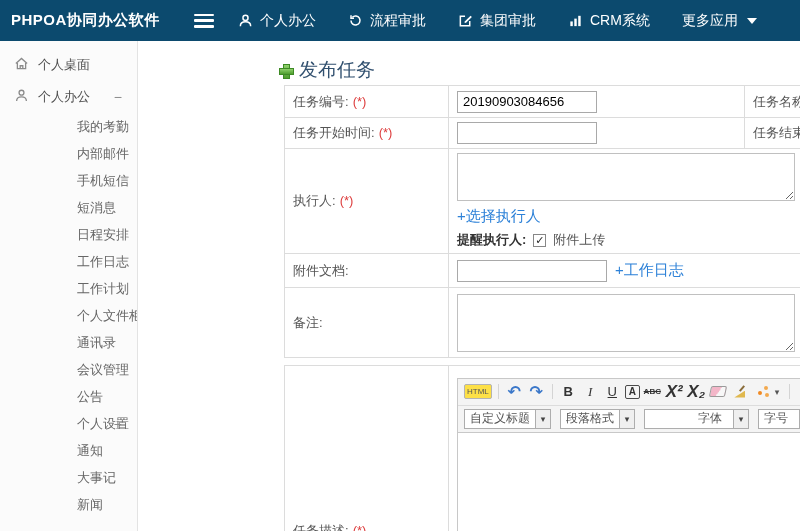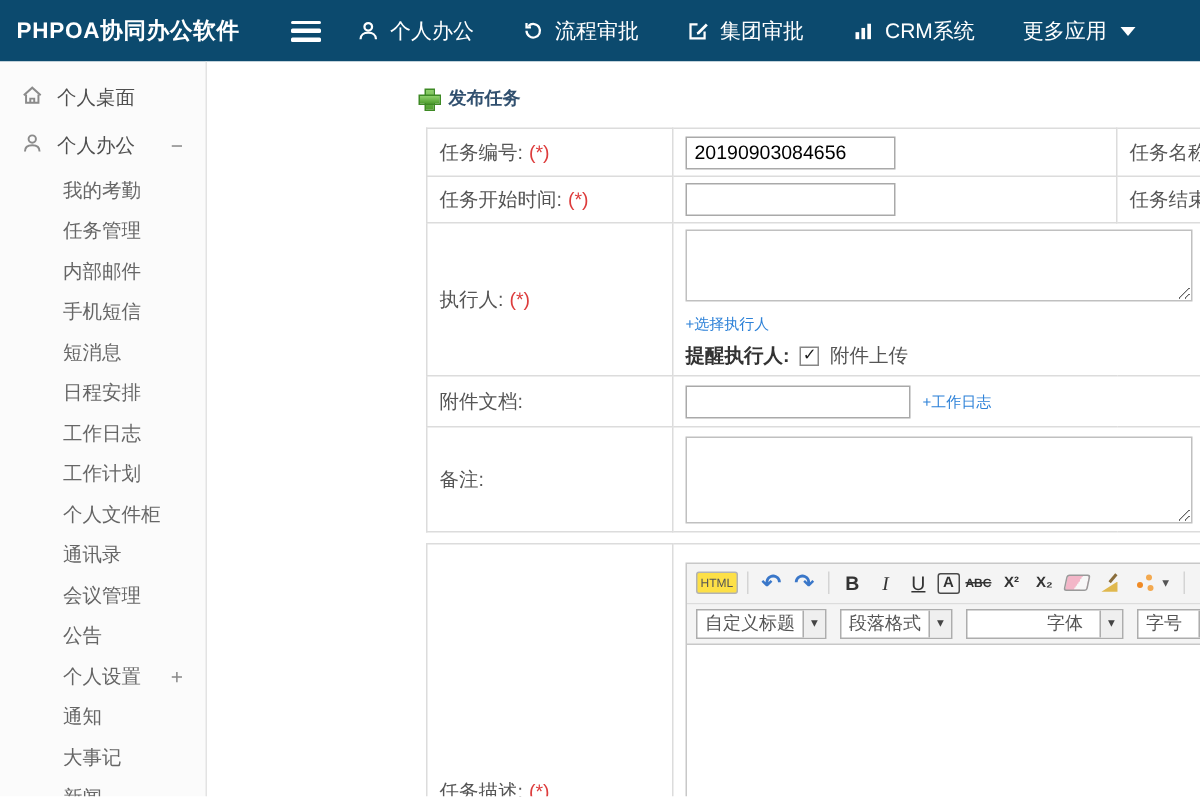--- a/index.html
+++ b/index.html
@@ -25,42 +25,42 @@
   .caret-down { width:0; height:0; border-left:5px solid transparent; border-right:5px solid transparent; border-top:6px solid #fff; margin-left:2px; }
 
   
   .body-row { display:flex; height:490px; }
   .sidebar {
     width:138px; background:#fbfbfb; border-right:1px solid #e3e3e3;
     padding-top:8px; font-size:13px; color:#4f4f4f; overflow:hidden; flex:none;
   }
   .side-item { height:32px; display:flex; align-items:center; gap:9px; padding:0 14px; position:relative; cursor:pointer; }
   .side-item svg { flex:none; }
-  .side-sub { height:27px; display:flex; align-items:center; padding-left:42px; color:#666; cursor:pointer; white-space:nowrap; }
+  .side-sub { height:27px; display:flex; align-items:center; padding-left:42px; color:#666; cursor:pointer; white-space:nowrap;margin-left:35px; }
   .toggle-sign { position:absolute; right:15px; color:#8a8a8a; font-size:14px; }
 
   
   .main { flex:1; min-width:0; background:#fff; position:relative; overflow:hidden; }
   .title-row { position:absolute; left:141px; top:16px; display:flex; align-items:center; gap:7px; }
-  .page-title { font-size:12px; font-weight:bold; color:#31506f; margin:0; }
+  .page-title { font-size:19px; font-weight:normal; color:#31506f; margin:0; }
   .plus-icon { position:relative; width:13px; height:13px; flex:none; }
   .plus-icon::before { content:""; position:absolute; left:4px; top:0; width:5px; height:13px; background:linear-gradient(#8ed06b,#4f9e2f); border:1px solid #3e8a25; }
   .plus-icon::after  { content:""; position:absolute; left:0; top:4px; width:13px; height:5px; background:linear-gradient(#8ed06b,#4f9e2f); border:1px solid #3e8a25; }
 
   .form-area { position:absolute; left:146px; top:44px; width:1200px; }
   table.form { border-collapse:collapse; table-layout:fixed; width:1150px; font-size:13px; color:#555; }
   table.form td { border:1px solid #dcdcdc; padding:4px 8px; background:#fff; vertical-align:middle; }
   td.lbl { background:#f7f7f7; }
   .req { color:#dd3c3c; font-style:normal; margin-left:4px; }
   .txt { height:22px; border:1px solid #a9a9a9; font-size:13px; padding:1px 5px; background:#fff; width:140px; font-family:inherit; }
   .txt-attach { width:150px; }
   textarea.box { border:1px solid #c0c0c0; background:#fff; font-family:inherit; font-size:13px; display:block; }
   .exec-box { width:338px; height:48px; }
   .remark-box { width:338px; height:58px; }
-  a.blue-link { color:#2e82d8; text-decoration:none; font-size:10px; cursor:pointer; }
+  a.blue-link { color:#2e82d8; text-decoration:none; font-size:15px; cursor:pointer; }
   .select-exec-row { margin-top:6px; }
   .remind-row { margin-top:5px; display:flex; align-items:center; gap:7px; }
   .remind-label { font-weight:bold; color:#333; }
   .checkbox { width:13px; height:13px; border:1px solid #878787; background:#fff; font-size:11px; line-height:11px; text-align:center; color:#1d1d1d; display:inline-block; cursor:pointer; }
   .attach-row { display:flex; align-items:center; gap:8px; }
 
   .tbl-gap { height:7px; }
 
   
   td.editor-cell { padding:5px; vertical-align:top; }
@@ -71,21 +71,21 @@
   .tb2 { border-bottom:1px solid #c8c8c8; }
   .tbtn { min-width:19px; height:19px; display:inline-flex; align-items:center; justify-content:center; font-size:13px; color:#333; cursor:pointer; border-radius:2px; }
   .sep { width:1px; height:15px; background:#d4d4d4; margin:0 3px; flex:none; }
   .b-html { font-size:8px; color:#555; border:1px solid #b3b3b3; background:#fde047; padding:1px 2px; height:15px; min-width:24px; }
   .b-undo,.b-redo { color:#3a77c9; font-size:16px; font-weight:bold; }
   .b-bold { font-weight:bold; font-size:13px; }
   .b-italic { font-style:italic; font-family:"Liberation Serif","DejaVu Serif",serif; font-size:13px; }
   .b-under { text-decoration:underline; font-size:13px; }
   .b-boxa { border:1px solid #4a4a4a; width:15px; height:14px; min-width:15px; font-size:10px; font-weight:bold; line-height:12px; }
   .b-strike { font-size:8px; font-weight:bold; text-decoration:line-through; letter-spacing:0; }
-  .b-sup,.b-sub { font-size:10px; font-weight:bold; }
+  .b-sup,.b-sub { font-size:17px; font-weight:bold;font-style:italic; }
   .b-eraser { width:16px; height:11px; min-width:16px; border:1px solid #9a9a9a; background:linear-gradient(115deg,#f3b6c8 55%,#f7f7f7 55%); transform:skewX(-12deg); border-radius:2px; }
   .b-broom { position:relative; width:16px; height:16px; min-width:16px; }
   .b-broom::before { content:""; position:absolute; left:9px; top:1px; width:2px; height:7px; background:#8a6d3b; transform:rotate(40deg); }
   .b-broom::after { content:""; position:absolute; left:2px; top:7px; width:11px; height:7px; background:#e0b84e; clip-path:polygon(0 100%,100% 0,100% 100%); }
   .b-magic { position:relative; width:13px; height:13px; min-width:13px; }
   .b-magic::before { content:""; position:absolute; left:2px; top:6px; width:4px; height:4px; border-radius:50%; background:#f08a24; box-shadow:6px -5px 0 #f3a94f, 7px 2px 0 #f3a94f; }
   .mini-caret { font-size:9px; color:#555; min-width:8px; }
   .b-quote { font-size:12px; font-weight:bold; font-style:italic; color:#3c3c3c; letter-spacing:-1px; }
 
   .dd { display:inline-flex; align-items:stretch; border:1px solid #adadad; background:#fff; height:20px; margin-right:6px; cursor:pointer; }
@@ -172,23 +172,20 @@
           <svg width="15" height="15" viewBox="0 0 16 16" fill="none" stroke="#8b8b8b" stroke-width="1.4">
               <circle cx="8" cy="5" r="2.6"></circle>
               <path d="M2.8 13.8c0-3 2.3-4.4 5.2-4.4s5.2 1.4 5.2 4.4"></path>
             </svg>
         </span>
         <span>个人办公</span>
         <span class="toggle-sign">−</span>
       </div>
       <div class="side-sub">
           <span>我的考勤</span>
-        </div>
-      <div class="side-sub">
-          <span>任务管理</span>
         </div>
       <div class="side-sub">
           <span>内部邮件</span>
         </div>
       <div class="side-sub">
           <span>手机短信</span>
         </div>
       <div class="side-sub">
           <span>短消息</span>
         </div>

